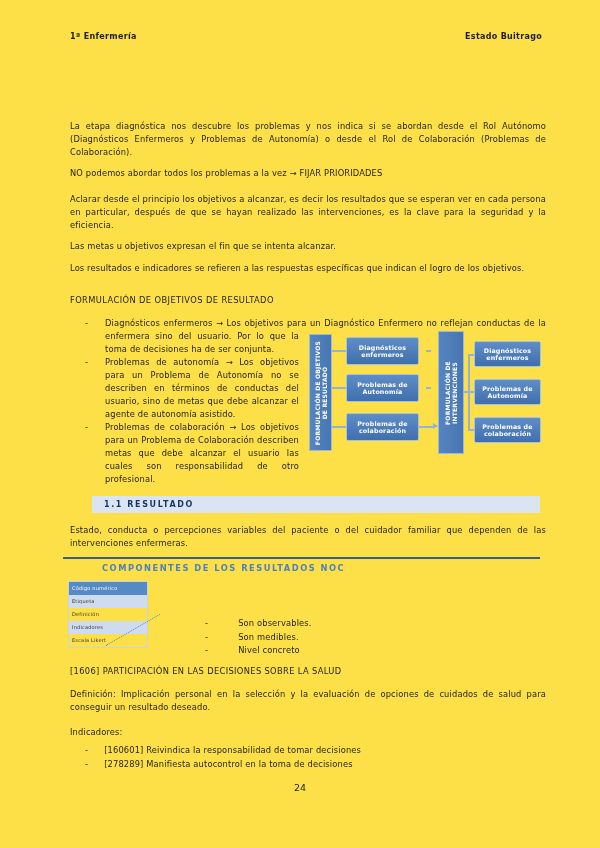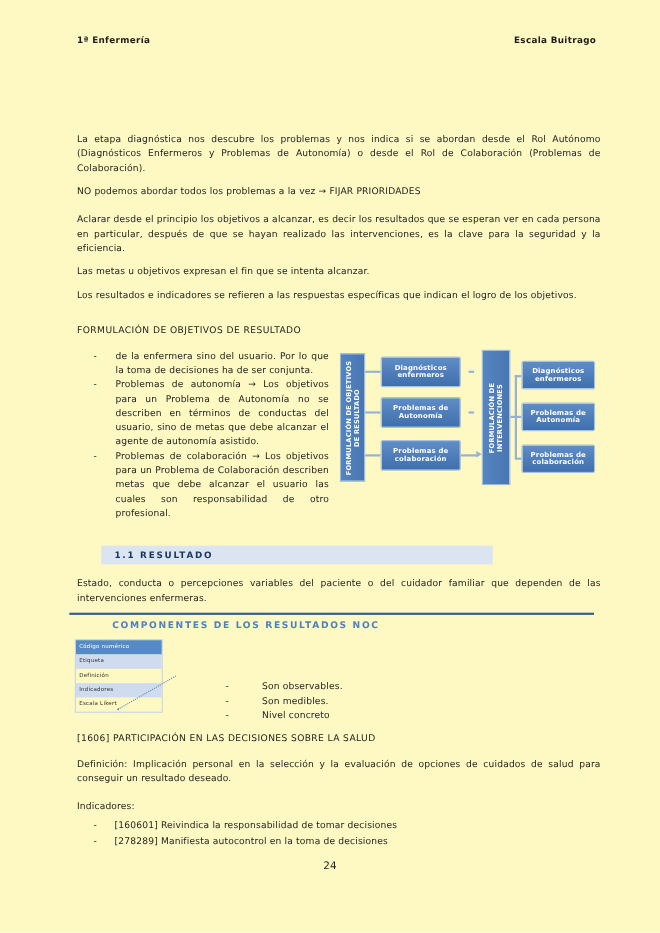--- a/index.html
+++ b/index.html
@@ -1,16 +1,16 @@
 <!DOCTYPE html>
 <html><head>
 <meta charset="utf-8">
 <style>
   html,body{margin:0;padding:0;background:#ffffff;}
-  .page{position:relative;width:600px;height:848px;background:#fef9c3;overflow:hidden;
+  .page{position:relative;width:600px;height:848px;background:#fde047;overflow:hidden;
         font-family:"DejaVu Sans","Liberation Sans",sans-serif;color:#1e1e1e;}
   .abs{position:absolute;}
   .hdr{top:32px;font-size:8px;font-weight:bold;letter-spacing:.3px;}
   .doc-title{top:66px;left:0;width:100%;text-align:center;color:#4E81BD;font-weight:bold;
              font-size:9px;letter-spacing:.6px;}
   .sec-bar{left:62px;top:90px;width:478px;height:18px;box-sizing:border-box;
            background:linear-gradient(180deg,#5E8DC9,#4574B2);
            border:1px solid #3A67A8;border-bottom:2px solid #2F568F;
            color:#fff;font-size:8px;font-weight:bold;letter-spacing:1.6px;
            line-height:15px;padding-left:7px;}
@@ -34,21 +34,21 @@
         box-sizing:border-box;border:1px solid #A6C1E2;border-radius:2px;
         background:linear-gradient(180deg,#5F8DC7,#3F6FAD);
         color:#fff;font-size:6.3px;font-weight:bold;line-height:7.5px;text-align:center;
         padding:2px;}
   .conn{position:absolute;display:block;background:#95B3D7;height:1.5px;}
   .conn-v{position:absolute;display:block;background:#95B3D7;width:1.5px;}
   .arrowhead{position:absolute;display:block;width:0;height:0;
              border-left:5px solid #95B3D7;border-top:3.5px solid transparent;
              border-bottom:3.5px solid transparent;}
   
-  .sub-bar{left:92px;top:496px;width:356px;height:17px;background:#DBE5F1;color:#17365D;
+  .sub-bar{left:92px;top:496px;width:448px;height:17px;background:#DBE5F1;color:#17365D;
            font-size:8px;font-weight:bold;letter-spacing:1.6px;line-height:17px;
            padding-left:12px;box-sizing:border-box;}
   .divider{left:63px;top:557px;width:477px;height:2px;background:#365F91;}
   .noc-head{left:70px;top:563px;color:#4E81BD;font-size:8.3px;font-weight:bold;
             letter-spacing:1.5px;padding-left:32px;}
   .noc-table{left:68px;top:581px;width:80px;border:1px solid #C6D4EA;box-sizing:border-box;}
   .noc-row{height:13px;line-height:13px;font-size:5px;letter-spacing:.2px;padding-left:3px;
            color:#333;overflow:hidden;white-space:nowrap;}
   .noc-row.r-blue{background:#558AC5;color:#fff;}
   .noc-row.r-lt{background:#CFDCEF;}
@@ -64,35 +64,36 @@
   .ind-bullets .row{display:flex;}
   .ind-bullets .row span.txt{margin-left:16px;}
   .page-num{top:782px;left:0;width:100%;text-align:center;font-size:9.5px;}
 </style>
 </head>
 <body>
 
 <div class="page">
 
   <div class="abs hdr" style="left:70px;">1ª Enfermería</div>
-  <div class="abs hdr" style="right:58px;">Escala Buitrago</div>
+  <div class="abs hdr" style="right:58px;">Estado Buitrago</div>
 
 
 
   <div class="abs para" style="top:167px;">NO podemos abordar todos los problemas a la vez → FIJAR PRIORIDADES</div>
   <div class="abs para just" style="top:120px;">La etapa diagnóstica nos descubre los problemas y nos indica si se abordan desde el Rol Autónomo (Diagnósticos Enfermeros y Problemas de Autonomía) o desde el Rol de Colaboración (Problemas de Colaboración).</div>
   <div class="abs para just" style="top:193px;">Aclarar desde el principio los objetivos a alcanzar, es decir los resultados que se esperan ver en cada persona en particular, después de que se hayan realizado las intervenciones, es la clave para la seguridad y la eficiencia.</div>
   <div class="abs para" style="top:240px;">Las metas u objetivos expresan el fin que se intenta alcanzar.</div>
   <div class="abs para just" style="top:262px;">Los resultados e indicadores se refieren a las respuestas específicas que indican el logro de los objetivos.</div>
 
   <div class="abs subhead" style="top:295px;">FORMULACIÓN DE OBJETIVOS DE RESULTADO</div>
 
   <div class="abs bullets">
     <div class="bullet">
       <span class="dash">-</span>
+      <span>Diagnósticos enfermeros → Los objetivos para un Diagnóstico Enfermero no reflejan conductas</span>
 
       <span class="noc-diagram">
         <span class="vbar" style="left:0;top:3px;width:23px;height:117px;">
           <span class="vbar-text" style="width:113px;">FORMULACIÓN DE OBJETIVOS DE RESULTADO</span>
         </span>
 
         <span class="conn" style="left:23px;top:19px;width:14px;"></span>
         <span class="conn" style="left:23px;top:56px;width:14px;"></span>
         <span class="conn" style="left:23px;top:95px;width:14px;"></span>
 

